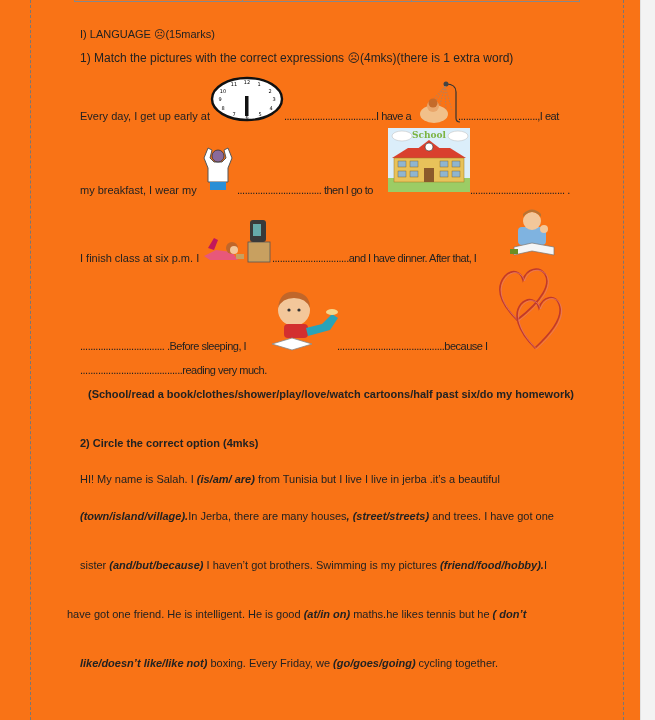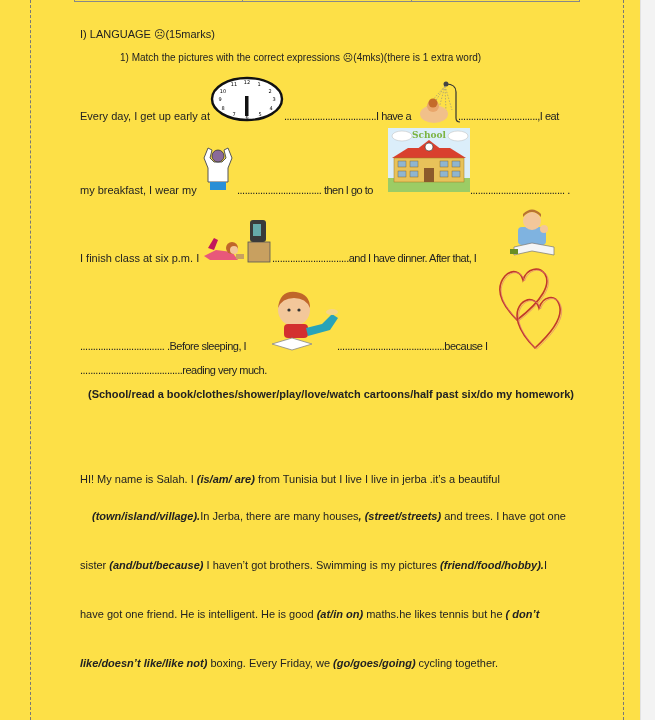--- a/index.html
+++ b/index.html
@@ -4,42 +4,42 @@
 <style>
   html, body { margin: 0; padding: 0; }
   body {
     width: 655px; height: 720px; overflow: hidden; position: relative;
     background: #f1f1f1;
     font-family: "Liberation Sans", sans-serif;
     color: #222;
   }
   .page {
     position: absolute; left: 0; top: 0; width: 640px; height: 720px;
-    background: #fde047;
+    background: #f97316;
   }
   .right-gutter {
     position: absolute; left: 640px; top: 0; width: 15px; height: 720px;
     background: #f3f3f3; border-left: 1px solid #e2e2e2;
   }
   .border-left, .border-right {
     position: absolute; top: 0; height: 720px; width: 0;
     border-left: 1px dashed #777;
   }
   .border-left { left: 30px; }
   .border-right { left: 623px; }
   .top-table {
     position: absolute; left: 74px; top: -6px; width: 504px; height: 7px;
     border: 1px solid #888; border-top: none; display: flex;
   }
   .top-table div { flex: 1; border-right: 1px solid #888; }
   .top-table div:last-child { border-right: none; }
 
   .txt { position: absolute; font-size: 11px; white-space: nowrap; line-height: 14px; }
   .h1 { font-size: 11px; }
-  .h2 { font-size: 10px; margin-left: 40px; }
+  .h2 { font-size: 12px; }
   .bold { font-weight: bold; }
   .bi { font-weight: bold; font-style: italic; }
   .blank { letter-spacing: -0.5px; }
 
   .pic { position: absolute; }
 </style>
 </head>
 <body>
 
 <div class="page">
@@ -157,30 +157,31 @@
     <path d="M44 44 L60 40 L70 30 L76 34 L68 46 L46 52 Z" fill="#29a3b8"></path>
     <ellipse cx="70" cy="28" rx="6" ry="3" fill="#f5d58a"></ellipse>
     <polygon points="10,60 30,54 50,60 30,66" fill="#fff" stroke="#888" stroke-width="0.8"></polygon>
   </svg>
   <div class="txt blank" style="left:337px; top:339px;">..........................................because I</div>
 
   <div class="txt blank" style="left:80px; top:363px;">........................................reading very much.</div>
 
   <div class="txt bold" style="left:80px; top:387px; font-size:11px;margin-left:8px;">(School/read a book/clothes/shower/play/love/watch cartoons/half past six/do my homework)</div>
 
+  <div class="txt bold" style="left:80px; top:436px; font-size:11px;">2) Circle the correct option (4mks)</div>
 
   <div class="txt" style="left:80px; top:460px;margin-top:12px;">
     <span>HI! My name is Salah. I </span><span class="bi">(is/am/ are)</span><span> from Tunisia but I live I live in jerba .it’s a beautiful</span>
   </div>
-  <div class="txt" style="left:92px; top:509px;">
+  <div class="txt" style="left:80px; top:509px;">
     <span class="bi">(town/island/village).</span><span>In Jerba, there are many houses</span><span class="bi">, (street/streets)</span><span> and trees. I have got one</span>
   </div>
   <div class="txt" style="left:80px; top:558px;">
     <span>sister </span><span class="bi">(and/but/because)</span><span> I haven’t got brothers. Swimming is my pictures </span><span class="bi">(friend/food/hobby).</span><span>I</span>
   </div>
-  <div class="txt" style="left:80px; top:607px;">
+  <div class="txt" style="left:67px; top:607px;">
     <span> have got one friend. He is intelligent. He is good </span><span class="bi">(at/in on)</span><span> maths.he likes tennis but he </span><span class="bi">( don’t</span>
   </div>
   <div class="txt" style="left:80px; top:656px;">
     <span class="bi">like/doesn’t like/like not)</span><span> boxing. Every Friday, we </span><span class="bi">(go/goes/going)</span><span> cycling together.</span>
   </div>
 </div>
 <div class="right-gutter"></div>
 
 </body></html>

